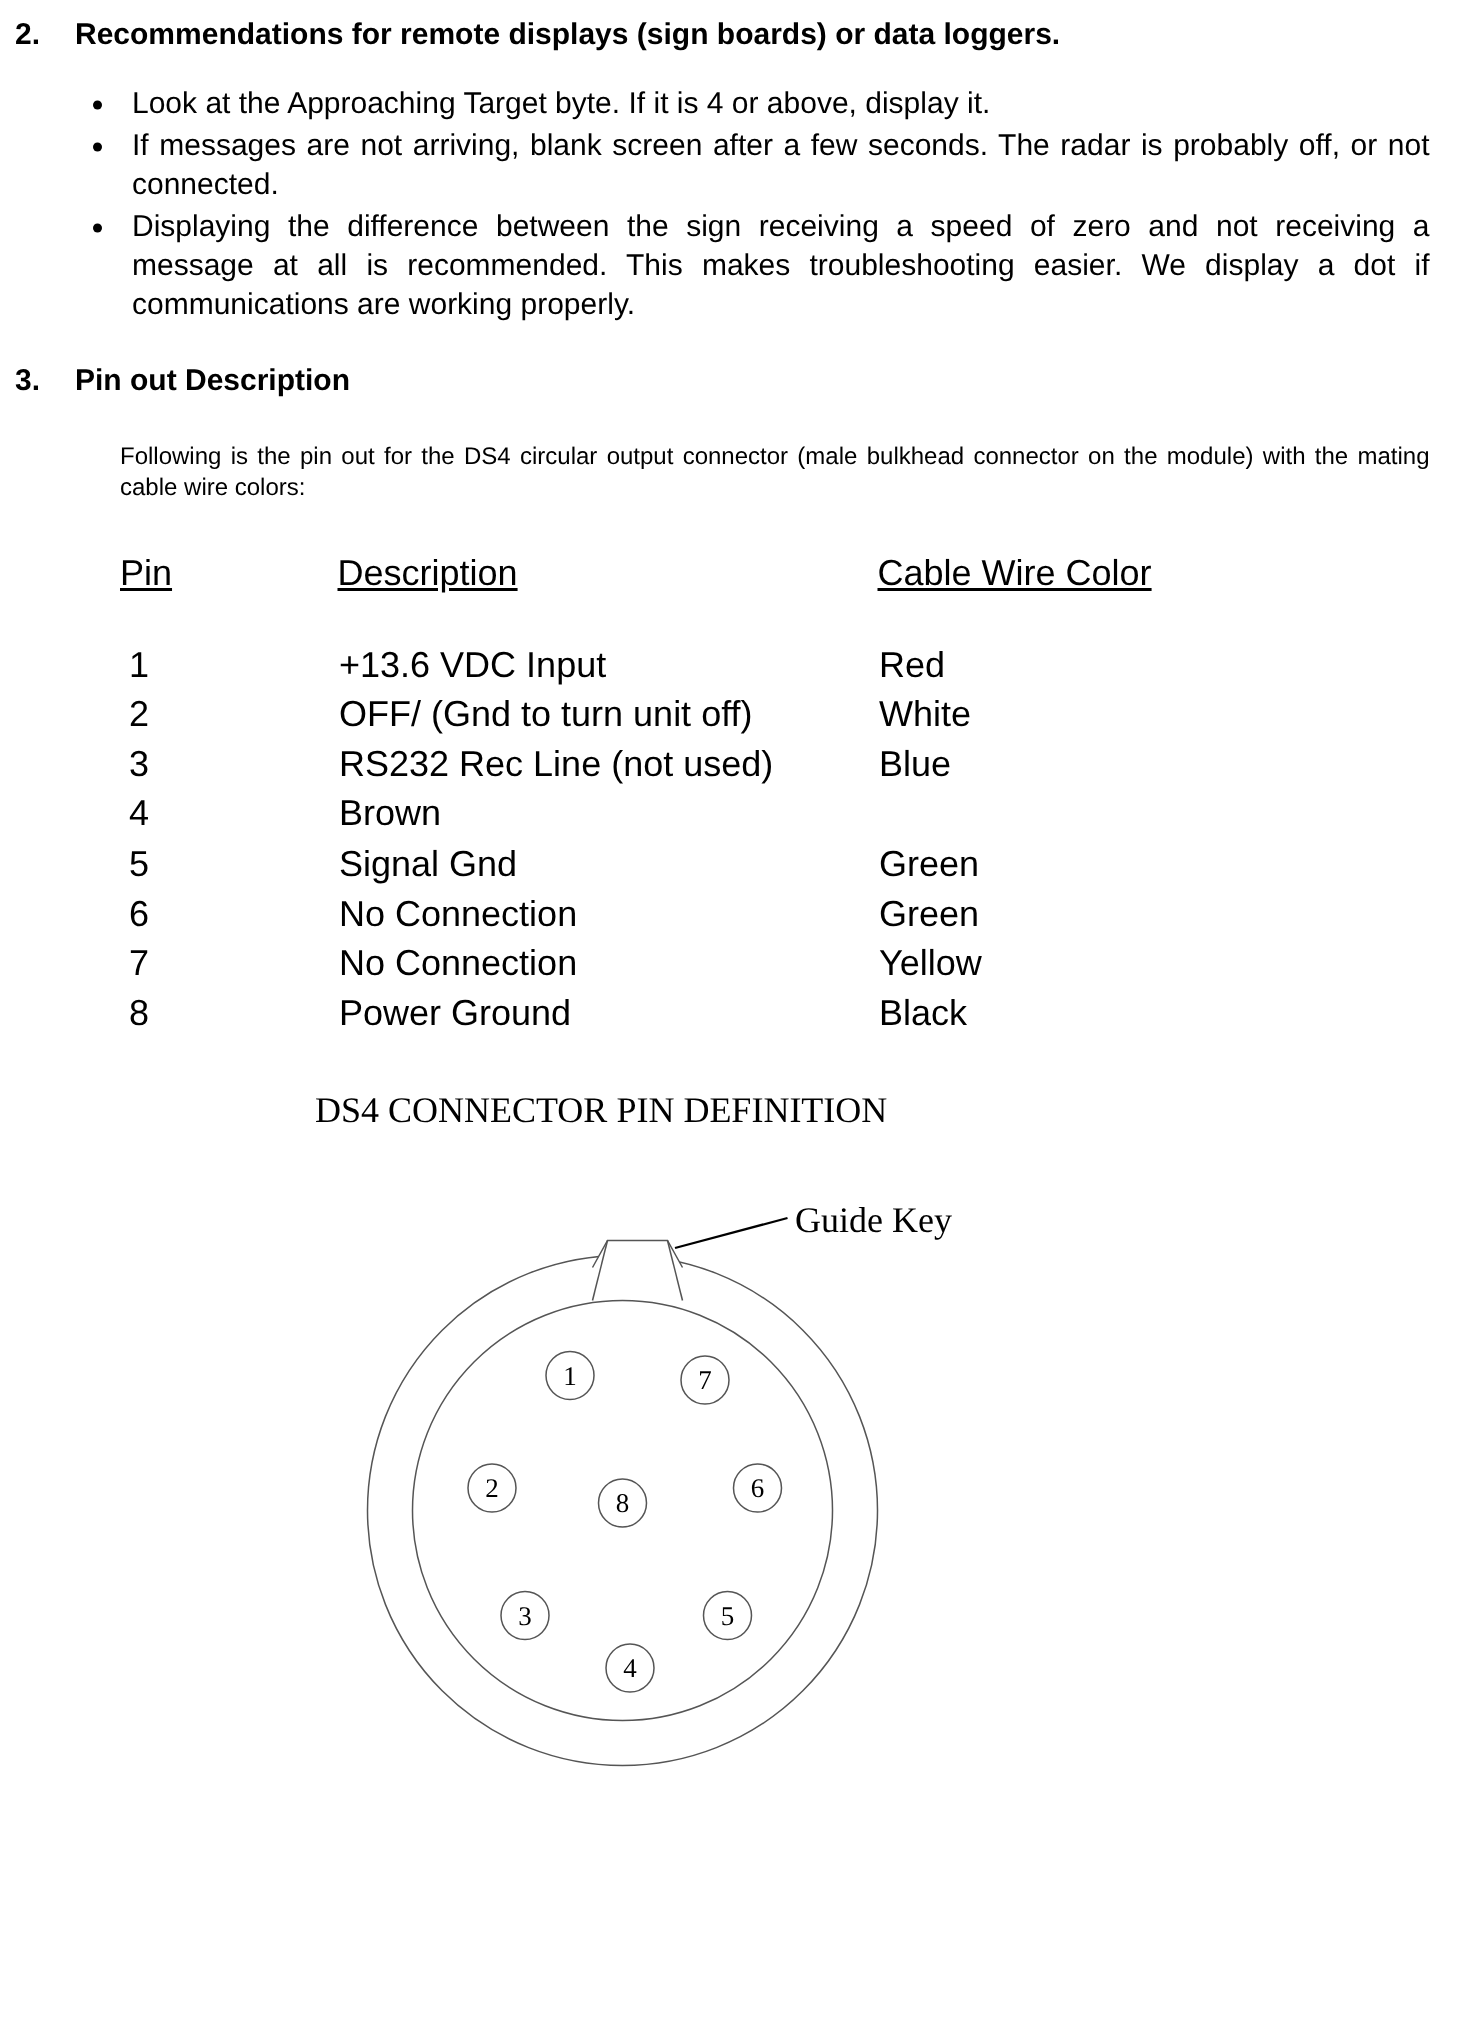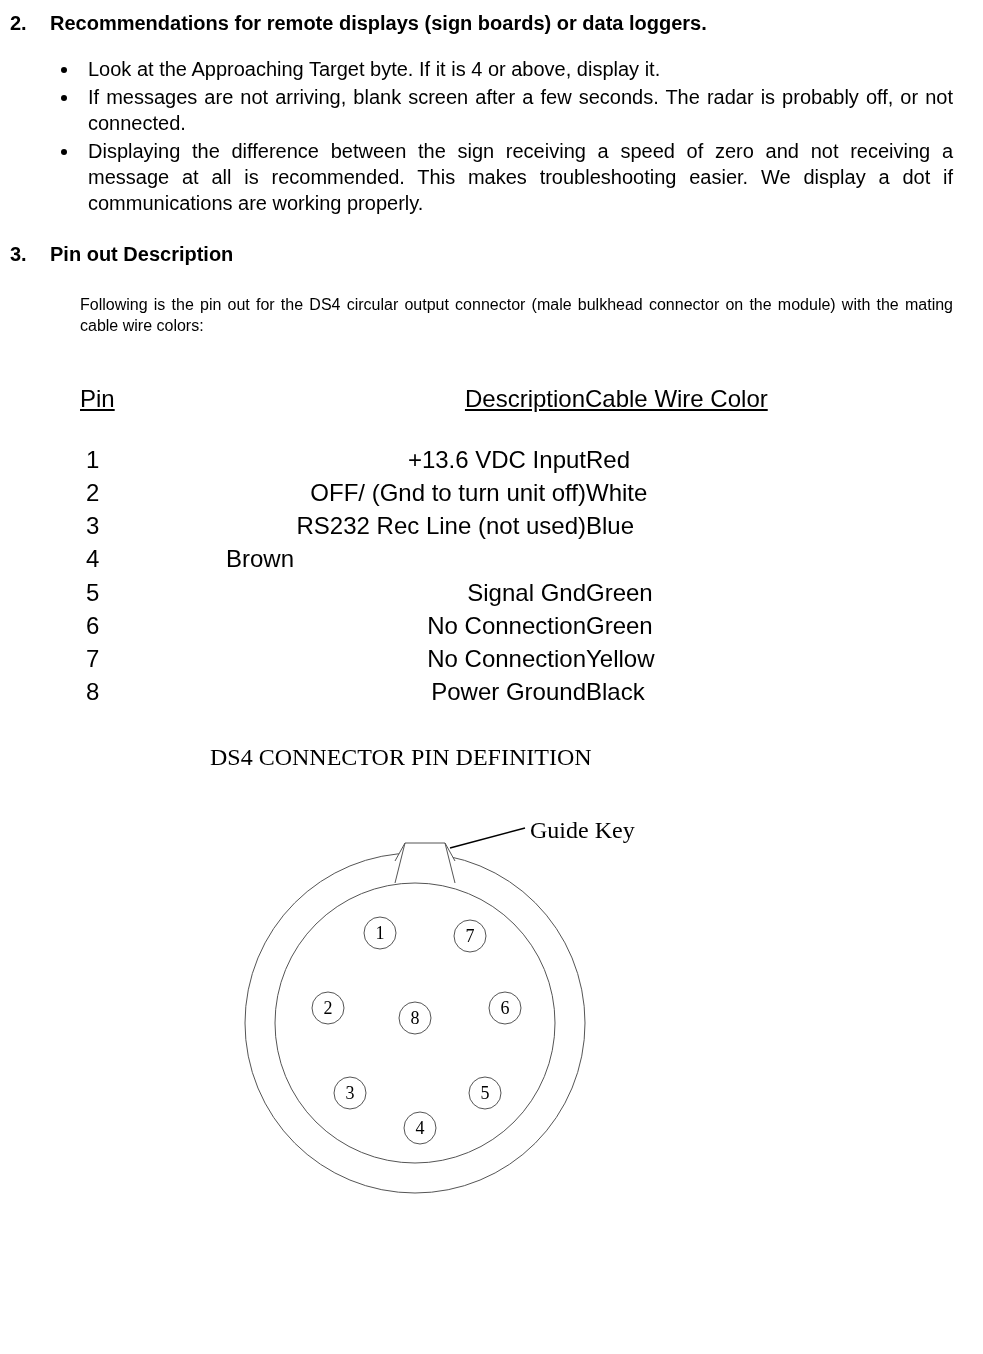--- a/index.html
+++ b/index.html
@@ -48,30 +48,28 @@
     .pinout-table {
       margin-left: 70px;
       font-size: 24px;
     }
     .pinout-header {
       display: flex;
       margin-bottom: 30px;
     }
     .pinout-header span {
       text-decoration: underline;
-      margin-top: 16px;
     }
     .col-pin {
       width: 145px;
       flex-shrink: 0;
     }
     .col-desc {
       width: 360px;
       flex-shrink: 0;
-      text-align: right;
     }
     .col-color {
       flex-shrink: 0;
     }
     .pinout-row {
       display: flex;
       margin-bottom: 2px;
     }
     .pinout-row .col-pin {
       width: 140px;

